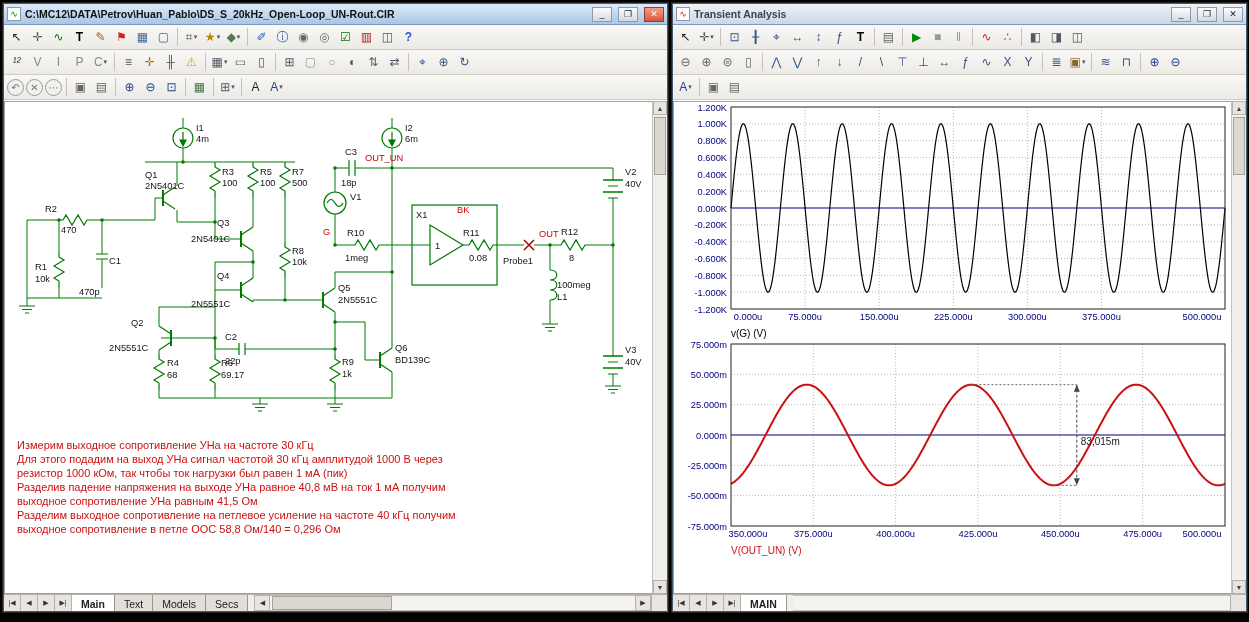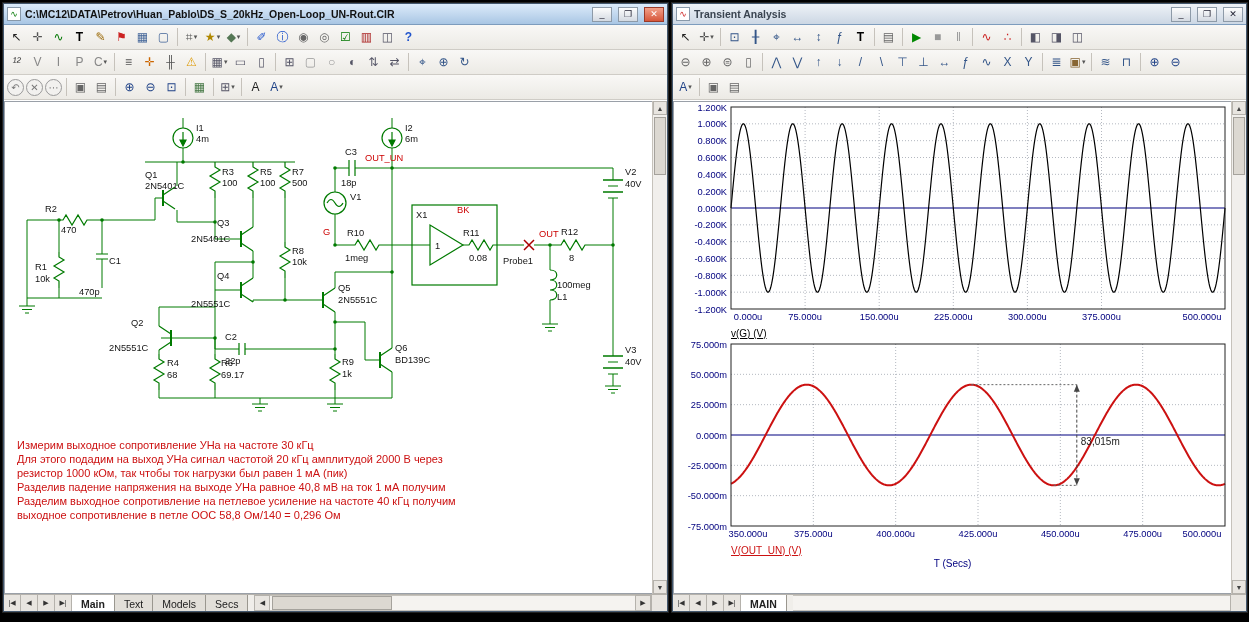--- a/index.html
+++ b/index.html
@@ -29,21 +29,21 @@
   .tab{padding:1px 9px 0;color:#222;border-right:1px solid #9a978f;background:#e2dfd9;display:flex;align-items:center}
   .tab.active{background:#fff;font-weight:bold}
   .hscroll{flex:1;display:flex;margin-left:6px}
   .hs-btn{width:16px;background:#e8e5e0;border:1px solid #b5b2ac;font-size:7px;display:flex;align-items:center;justify-content:center;color:#333}
   .hs-track{flex:1;background:#f5f3f0;position:relative;border-top:1px solid #c5c2bb;border-bottom:1px solid #c5c2bb}
   .hs-thumb{position:absolute;left:2px;top:0;bottom:0;width:120px;background:#dcd8d1;border:1px solid #a5a29c}
   .corner{width:16px;flex:0 0 16px;background:#e8e5e0;border-left:1px solid #b5b2ac}
   .red-notes{margin:0 0 0 12px;color:#cc1111;font-size:11px;line-height:14px;width:625px}
   .plots{flex:1;background:#fff;border:1px solid #9aa0a8;border-right:none;padding-top:2px;overflow:hidden}
   .plot-title{text-align:center;color:#000080;font-size:11px;height:14px}
-  .curve-label{margin-left:57px;font-size:10px;height:13px;text-decoration:underline}
+  .curve-label{margin-left:57px;font-size:10px;height:13px;}
   .xaxis-label{text-align:center;color:#000080;font-size:10px;height:13px}
   svg text{font-family:"Liberation Sans",sans-serif}
   #schematic-svg text{font-size:9.3px;fill:#141414}
   #schematic-svg text.red{fill:#cc0000}
 </style>
 </head>
 <body>
 
 <div class="window" id="left-window">
   <div class="titlebar">
@@ -450,23 +450,24 @@
           <text x="620" y="251">V3</text>
           <text x="620" y="263">40V</text>
           <text class="red" x="360" y="59">OUT_UN</text>
           <text class="red" x="318" y="133">G</text>
           <text class="red" x="452" y="111">BK</text>
           <text class="red" x="534" y="135">OUT</text>
         </g>
       </svg>
       <div class="red-notes">
         <div>Измерим выходное сопротивление УНа на частоте 30 кГц</div>
-        <div>Для этого подадим на выход УНа сигнал частотой 20 кГц амплитудой 2000 В через</div>
+        <div>Для этого подадим на выход УНа сигнал частотой 30 кГц амплитудой 1000 В через</div>
         <div>резистор 1000 кОм, так чтобы ток нагрузки был равен 1 мА (пик)</div>
         <div>Разделив падение напряжения на выходе УНа равное 40,8 мВ на ток 1 мА получим</div>
+        <div>выходное сопротивление УНа равным 41,5 Ом</div>
         <div>Разделим выходное сопротивление на петлевое усиление на частоте 40 кГц получим</div>
         <div>выходное сопротивление в петле ООС 58,8 Ом/140 = 0,296 Ом</div>
       </div>
     </div>
     <div class="vscroll">
       <span class="vs-btn">▲</span>
       <span class="vs-track">
           <span class="vs-thumb"></span>
         </span>
       <span class="vs-btn">▼</span>
@@ -724,21 +725,20 @@
           <path d="M57.00,142.77L57.55,142.50L58.10,142.20L58.65,141.89L59.20,141.55L59.74,141.20L60.29,140.82L60.84,140.42L61.39,140.00L61.94,139.56L62.49,139.10L63.04,138.62L63.59,138.12L64.14,137.61L64.68,137.07L65.23,136.51L65.78,135.94L66.33,135.35L66.88,134.74L67.43,134.11L67.98,133.46L68.53,132.80L69.08,132.12L69.62,131.42L70.17,130.71L70.72,129.98L71.27,129.23L71.82,128.47L72.37,127.69L72.92,126.90L73.47,126.10L74.02,125.28L74.56,124.44L75.11,123.60L75.66,122.74L76.21,121.87L76.76,120.98L77.31,120.08L77.86,119.18L78.41,118.26L78.96,117.33L79.50,116.39L80.05,115.44L80.60,114.48L81.15,113.51L81.70,112.54L82.25,111.55L82.80,110.56L83.35,109.56L83.90,108.55L84.44,107.54L84.99,106.52L85.54,105.50L86.09,104.47L86.64,103.44L87.19,102.40L87.74,101.36L88.29,100.31L88.84,99.26L89.38,98.21L89.93,97.16L90.48,96.11L91.03,95.05L91.58,94.00L92.13,92.95L92.68,91.89L93.23,90.84L93.78,89.79L94.32,88.74L94.87,87.69L95.42,86.64L95.97,85.60L96.52,84.56L97.07,83.53L97.62,82.50L98.17,81.48L98.72,80.46L99.26,79.45L99.81,78.44L100.36,77.44L100.91,76.45L101.46,75.46L102.01,74.49L102.56,73.52L103.11,72.56L103.66,71.61L104.20,70.67L104.75,69.74L105.30,68.82L105.85,67.92L106.40,67.02L106.95,66.13L107.50,65.26L108.05,64.40L108.60,63.56L109.14,62.72L109.69,61.90L110.24,61.10L110.79,60.31L111.34,59.53L111.89,58.77L112.44,58.02L112.99,57.29L113.54,56.58L114.08,55.88L114.63,55.20L115.18,54.54L115.73,53.89L116.28,53.26L116.83,52.65L117.38,52.06L117.93,51.49L118.48,50.93L119.02,50.39L119.57,49.88L120.12,49.38L120.67,48.90L121.22,48.44L121.77,48.00L122.32,47.58L122.87,47.18L123.42,46.80L123.96,46.45L124.51,46.11L125.06,45.80L125.61,45.50L126.16,45.23L126.71,44.98L127.26,44.75L127.81,44.54L128.36,44.35L128.90,44.19L129.45,44.04L130.00,43.92L130.55,43.82L131.10,43.75L131.65,43.69L132.20,43.66L132.75,43.65L133.30,43.66L133.84,43.69L134.39,43.75L134.94,43.82L135.49,43.92L136.04,44.04L136.59,44.19L137.14,44.35L137.69,44.54L138.24,44.75L138.78,44.98L139.33,45.23L139.88,45.50L140.43,45.80L140.98,46.11L141.53,46.45L142.08,46.80L142.63,47.18L143.18,47.58L143.72,48.00L144.27,48.44L144.82,48.90L145.37,49.38L145.92,49.88L146.47,50.39L147.02,50.93L147.57,51.49L148.12,52.06L148.66,52.65L149.21,53.26L149.76,53.89L150.31,54.54L150.86,55.20L151.41,55.88L151.96,56.58L152.51,57.29L153.06,58.02L153.60,58.77L154.15,59.53L154.70,60.31L155.25,61.10L155.80,61.90L156.35,62.72L156.90,63.56L157.45,64.40L158.00,65.26L158.54,66.13L159.09,67.02L159.64,67.92L160.19,68.82L160.74,69.74L161.29,70.67L161.84,71.61L162.39,72.56L162.94,73.52L163.48,74.49L164.03,75.46L164.58,76.45L165.13,77.44L165.68,78.44L166.23,79.45L166.78,80.46L167.33,81.48L167.88,82.50L168.42,83.53L168.97,84.56L169.52,85.60L170.07,86.64L170.62,87.69L171.17,88.74L171.72,89.79L172.27,90.84L172.82,91.89L173.36,92.95L173.91,94.00L174.46,95.05L175.01,96.11L175.56,97.16L176.11,98.21L176.66,99.26L177.21,100.31L177.76,101.36L178.30,102.40L178.85,103.44L179.40,104.47L179.95,105.50L180.50,106.52L181.05,107.54L181.60,108.55L182.15,109.56L182.70,110.56L183.24,111.55L183.79,112.54L184.34,113.51L184.89,114.48L185.44,115.44L185.99,116.39L186.54,117.33L187.09,118.26L187.64,119.18L188.18,120.08L188.73,120.98L189.28,121.87L189.83,122.74L190.38,123.60L190.93,124.44L191.48,125.28L192.03,126.10L192.58,126.90L193.12,127.69L193.67,128.47L194.22,129.23L194.77,129.98L195.32,130.71L195.87,131.42L196.42,132.12L196.97,132.80L197.52,133.46L198.06,134.11L198.61,134.74L199.16,135.35L199.71,135.94L200.26,136.51L200.81,137.07L201.36,137.61L201.91,138.12L202.46,138.62L203.00,139.10L203.55,139.56L204.10,140.00L204.65,140.42L205.20,140.82L205.75,141.20L206.30,141.55L206.85,141.89L207.40,142.20L207.94,142.50L208.49,142.77L209.04,143.02L209.59,143.25L210.14,143.46L210.69,143.65L211.24,143.81L211.79,143.96L212.34,144.08L212.88,144.18L213.43,144.25L213.98,144.31L214.53,144.34L215.08,144.35L215.63,144.34L216.18,144.31L216.73,144.25L217.28,144.18L217.82,144.08L218.37,143.96L218.92,143.81L219.47,143.65L220.02,143.46L220.57,143.25L221.12,143.02L221.67,142.77L222.22,142.50L222.76,142.20L223.31,141.89L223.86,141.55L224.41,141.20L224.96,140.82L225.51,140.42L226.06,140.00L226.61,139.56L227.16,139.10L227.70,138.62L228.25,138.12L228.80,137.61L229.35,137.07L229.90,136.51L230.45,135.94L231.00,135.35L231.55,134.74L232.10,134.11L232.64,133.46L233.19,132.80L233.74,132.12L234.29,131.42L234.84,130.71L235.39,129.98L235.94,129.23L236.49,128.47L237.04,127.69L237.58,126.90L238.13,126.10L238.68,125.28L239.23,124.44L239.78,123.60L240.33,122.74L240.88,121.87L241.43,120.98L241.98,120.08L242.52,119.18L243.07,118.26L243.62,117.33L244.17,116.39L244.72,115.44L245.27,114.48L245.82,113.51L246.37,112.54L246.92,111.55L247.46,110.56L248.01,109.56L248.56,108.55L249.11,107.54L249.66,106.52L250.21,105.50L250.76,104.47L251.31,103.44L251.86,102.40L252.40,101.36L252.95,100.31L253.50,99.26L254.05,98.21L254.60,97.16L255.15,96.11L255.70,95.05L256.25,94.00L256.80,92.95L257.34,91.89L257.89,90.84L258.44,89.79L258.99,88.74L259.54,87.69L260.09,86.64L260.64,85.60L261.19,84.56L261.74,83.53L262.28,82.50L262.83,81.48L263.38,80.46L263.93,79.45L264.48,78.44L265.03,77.44L265.58,76.45L266.13,75.46L266.68,74.49L267.22,73.52L267.77,72.56L268.32,71.61L268.87,70.67L269.42,69.74L269.97,68.82L270.52,67.92L271.07,67.02L271.62,66.13L272.16,65.26L272.71,64.40L273.26,63.56L273.81,62.72L274.36,61.90L274.91,61.10L275.46,60.31L276.01,59.53L276.56,58.77L277.10,58.02L277.65,57.29L278.20,56.58L278.75,55.88L279.30,55.20L279.85,54.54L280.40,53.89L280.95,53.26L281.50,52.65L282.04,52.06L282.59,51.49L283.14,50.93L283.69,50.39L284.24,49.88L284.79,49.38L285.34,48.90L285.89,48.44L286.44,48.00L286.98,47.58L287.53,47.18L288.08,46.80L288.63,46.45L289.18,46.11L289.73,45.80L290.28,45.50L290.83,45.23L291.38,44.98L291.92,44.75L292.47,44.54L293.02,44.35L293.57,44.19L294.12,44.04L294.67,43.92L295.22,43.82L295.77,43.75L296.32,43.69L296.86,43.66L297.41,43.65L297.96,43.66L298.51,43.69L299.06,43.75L299.61,43.82L300.16,43.92L300.71,44.04L301.26,44.19L301.80,44.35L302.35,44.54L302.90,44.75L303.45,44.98L304.00,45.23L304.55,45.50L305.10,45.80L305.65,46.11L306.20,46.45L306.74,46.80L307.29,47.18L307.84,47.58L308.39,48.00L308.94,48.44L309.49,48.90L310.04,49.38L310.59,49.88L311.14,50.39L311.68,50.93L312.23,51.49L312.78,52.06L313.33,52.65L313.88,53.26L314.43,53.89L314.98,54.54L315.53,55.20L316.08,55.88L316.62,56.58L317.17,57.29L317.72,58.02L318.27,58.77L318.82,59.53L319.37,60.31L319.92,61.10L320.47,61.90L321.02,62.72L321.56,63.56L322.11,64.40L322.66,65.26L323.21,66.13L323.76,67.02L324.31,67.92L324.86,68.82L325.41,69.74L325.96,70.67L326.50,71.61L327.05,72.56L327.60,73.52L328.15,74.49L328.70,75.46L329.25,76.45L329.80,77.44L330.35,78.44L330.90,79.45L331.44,80.46L331.99,81.48L332.54,82.50L333.09,83.53L333.64,84.56L334.19,85.60L334.74,86.64L335.29,87.69L335.84,88.74L336.38,89.79L336.93,90.84L337.48,91.89L338.03,92.95L338.58,94.00L339.13,95.05L339.68,96.11L340.23,97.16L340.78,98.21L341.32,99.26L341.87,100.31L342.42,101.36L342.97,102.40L343.52,103.44L344.07,104.47L344.62,105.50L345.17,106.52L345.72,107.54L346.26,108.55L346.81,109.56L347.36,110.56L347.91,111.55L348.46,112.54L349.01,113.51L349.56,114.48L350.11,115.44L350.66,116.39L351.20,117.33L351.75,118.26L352.30,119.18L352.85,120.08L353.40,120.98L353.95,121.87L354.50,122.74L355.05,123.60L355.60,124.44L356.14,125.28L356.69,126.10L357.24,126.90L357.79,127.69L358.34,128.47L358.89,129.23L359.44,129.98L359.99,130.71L360.54,131.42L361.08,132.12L361.63,132.80L362.18,133.46L362.73,134.11L363.28,134.74L363.83,135.35L364.38,135.94L364.93,136.51L365.48,137.07L366.02,137.61L366.57,138.12L367.12,138.62L367.67,139.10L368.22,139.56L368.77,140.00L369.32,140.42L369.87,140.82L370.42,141.20L370.96,141.55L371.51,141.89L372.06,142.20L372.61,142.50L373.16,142.77L373.71,143.02L374.26,143.25L374.81,143.46L375.36,143.65L375.90,143.81L376.45,143.96L377.00,144.08L377.55,144.18L378.10,144.25L378.65,144.31L379.20,144.34L379.75,144.35L380.30,144.34L380.84,144.31L381.39,144.25L381.94,144.18L382.49,144.08L383.04,143.96L383.59,143.81L384.14,143.65L384.69,143.46L385.24,143.25L385.78,143.02L386.33,142.77L386.88,142.50L387.43,142.20L387.98,141.89L388.53,141.55L389.08,141.20L389.63,140.82L390.18,140.42L390.72,140.00L391.27,139.56L391.82,139.10L392.37,138.62L392.92,138.12L393.47,137.61L394.02,137.07L394.57,136.51L395.12,135.94L395.66,135.35L396.21,134.74L396.76,134.11L397.31,133.46L397.86,132.80L398.41,132.12L398.96,131.42L399.51,130.71L400.06,129.98L400.60,129.23L401.15,128.47L401.70,127.69L402.25,126.90L402.80,126.10L403.35,125.28L403.90,124.44L404.45,123.60L405.00,122.74L405.54,121.87L406.09,120.98L406.64,120.08L407.19,119.18L407.74,118.26L408.29,117.33L408.84,116.39L409.39,115.44L409.94,114.48L410.48,113.51L411.03,112.54L411.58,111.55L412.13,110.56L412.68,109.56L413.23,108.55L413.78,107.54L414.33,106.52L414.88,105.50L415.42,104.47L415.97,103.44L416.52,102.40L417.07,101.36L417.62,100.31L418.17,99.26L418.72,98.21L419.27,97.16L419.82,96.11L420.36,95.05L420.91,94.00L421.46,92.95L422.01,91.89L422.56,90.84L423.11,89.79L423.66,88.74L424.21,87.69L424.76,86.64L425.30,85.60L425.85,84.56L426.40,83.53L426.95,82.50L427.50,81.48L428.05,80.46L428.60,79.45L429.15,78.44L429.70,77.44L430.24,76.45L430.79,75.46L431.34,74.49L431.89,73.52L432.44,72.56L432.99,71.61L433.54,70.67L434.09,69.74L434.64,68.82L435.18,67.92L435.73,67.02L436.28,66.13L436.83,65.26L437.38,64.40L437.93,63.56L438.48,62.72L439.03,61.90L439.58,61.10L440.12,60.31L440.67,59.53L441.22,58.77L441.77,58.02L442.32,57.29L442.87,56.58L443.42,55.88L443.97,55.20L444.52,54.54L445.06,53.89L445.61,53.26L446.16,52.65L446.71,52.06L447.26,51.49L447.81,50.93L448.36,50.39L448.91,49.88L449.46,49.38L450.00,48.90L450.55,48.44L451.10,48.00L451.65,47.58L452.20,47.18L452.75,46.80L453.30,46.45L453.85,46.11L454.40,45.80L454.94,45.50L455.49,45.23L456.04,44.98L456.59,44.75L457.14,44.54L457.69,44.35L458.24,44.19L458.79,44.04L459.34,43.92L459.88,43.82L460.43,43.75L460.98,43.69L461.53,43.66L462.08,43.65L462.63,43.66L463.18,43.69L463.73,43.75L464.28,43.82L464.82,43.92L465.37,44.04L465.92,44.19L466.47,44.35L467.02,44.54L467.57,44.75L468.12,44.98L468.67,45.23L469.22,45.50L469.76,45.80L470.31,46.11L470.86,46.45L471.41,46.80L471.96,47.18L472.51,47.58L473.06,48.00L473.61,48.44L474.16,48.90L474.70,49.38L475.25,49.88L475.80,50.39L476.35,50.93L476.90,51.49L477.45,52.06L478.00,52.65L478.55,53.26L479.10,53.89L479.64,54.54L480.19,55.20L480.74,55.88L481.29,56.58L481.84,57.29L482.39,58.02L482.94,58.77L483.49,59.53L484.04,60.31L484.58,61.10L485.13,61.90L485.68,62.72L486.23,63.56L486.78,64.40L487.33,65.26L487.88,66.13L488.43,67.02L488.98,67.92L489.52,68.82L490.07,69.74L490.62,70.67L491.17,71.61L491.72,72.56L492.27,73.52L492.82,74.49L493.37,75.46L493.92,76.45L494.46,77.44L495.01,78.44L495.56,79.45L496.11,80.46L496.66,81.48L497.21,82.50L497.76,83.53L498.31,84.56L498.86,85.60L499.40,86.64L499.95,87.69L500.50,88.74L501.05,89.79L501.60,90.84L502.15,91.89L502.70,92.95L503.25,94.00L503.80,95.05L504.34,96.11L504.89,97.16L505.44,98.21L505.99,99.26L506.54,100.31L507.09,101.36L507.64,102.40L508.19,103.44L508.74,104.47L509.28,105.50L509.83,106.52L510.38,107.54L510.93,108.55L511.48,109.56L512.03,110.56L512.58,111.55L513.13,112.54L513.68,113.51L514.22,114.48L514.77,115.44L515.32,116.39L515.87,117.33L516.42,118.26L516.97,119.18L517.52,120.08L518.07,120.98L518.62,121.87L519.16,122.74L519.71,123.60L520.26,124.44L520.81,125.28L521.36,126.10L521.91,126.90L522.46,127.69L523.01,128.47L523.56,129.23L524.10,129.98L524.65,130.71L525.20,131.42L525.75,132.12L526.30,132.80L526.85,133.46L527.40,134.11L527.95,134.74L528.50,135.35L529.04,135.94L529.59,136.51L530.14,137.07L530.69,137.61L531.24,138.12L531.79,138.62L532.34,139.10L532.89,139.56L533.44,140.00L533.98,140.42L534.53,140.82L535.08,141.20L535.63,141.55L536.18,141.89L536.73,142.20L537.28,142.50L537.83,142.77L538.38,143.02L538.92,143.25L539.47,143.46L540.02,143.65L540.57,143.81L541.12,143.96L541.67,144.08L542.22,144.18L542.77,144.25L543.32,144.31L543.86,144.34L544.41,144.35L544.96,144.34L545.51,144.31L546.06,144.25L546.61,144.18L547.16,144.08L547.71,143.96L548.26,143.81L548.80,143.65L549.35,143.46L549.90,143.25L550.45,143.02L551.00,142.77" fill="none" stroke="#cc1111" stroke-width="2"></path>
           <rect x="57" y="3" width="494" height="182" fill="none" stroke="#222"></rect>
           <line x1="402.79999999999995" y1="43.64666666666667" x2="402.79999999999995" y2="144.35333333333332" stroke="#444" stroke-dasharray="3,2"></line>
           <polygon points="399.79999999999995,50.64666666666667 405.79999999999995,50.64666666666667 402.79999999999995,43.64666666666667" fill="#444"></polygon>
           <polygon points="399.79999999999995,137.35333333333332 405.79999999999995,137.35333333333332 402.79999999999995,144.35333333333332" fill="#444"></polygon>
           <line x1="297.41333333333336" y1="43.64666666666667" x2="402.79999999999995" y2="43.64666666666667" stroke="#666" stroke-dasharray="2,2"></line>
           <line x1="379.74666666666667" y1="144.35333333333332" x2="402.79999999999995" y2="144.35333333333332" stroke="#666" stroke-dasharray="2,2"></line>
           <text x="406.79999999999995" y="104" fill="#222" font-size="10">83,015m</text>
         </svg>
       <div class="curve-label" style="color:#cc1111">V(OUT_UN) (V)</div>
-      <div class="xaxis-label">T (Secs)</div>
     </div>
     <div class="vscroll">
       <span class="vs-btn">▲</span>
       <span class="vs-track">
           <span class="vs-thumb"></span>
         </span>
       <span class="vs-btn">▼</span>
     </div>
   </div>
   <div class="tabrow">

